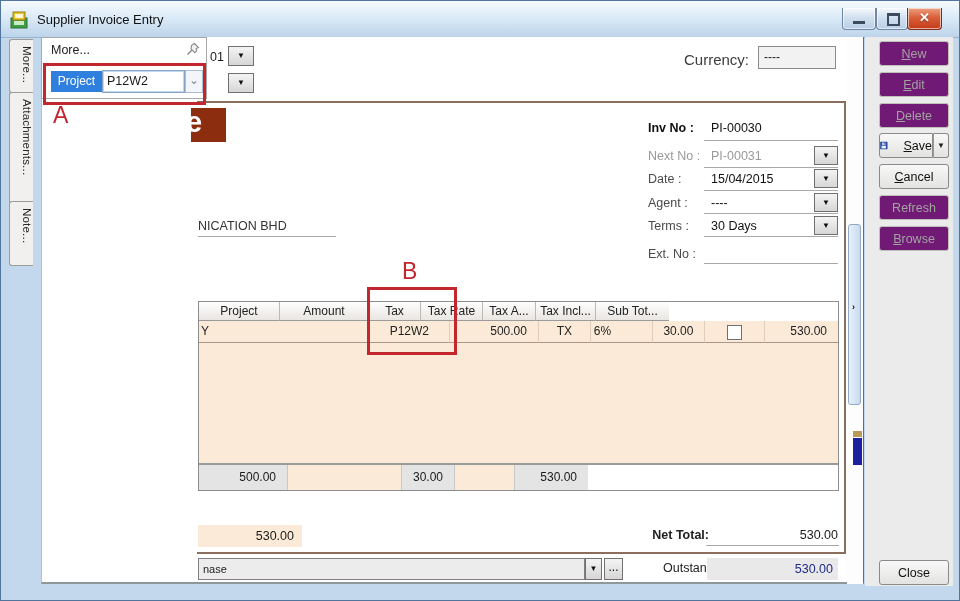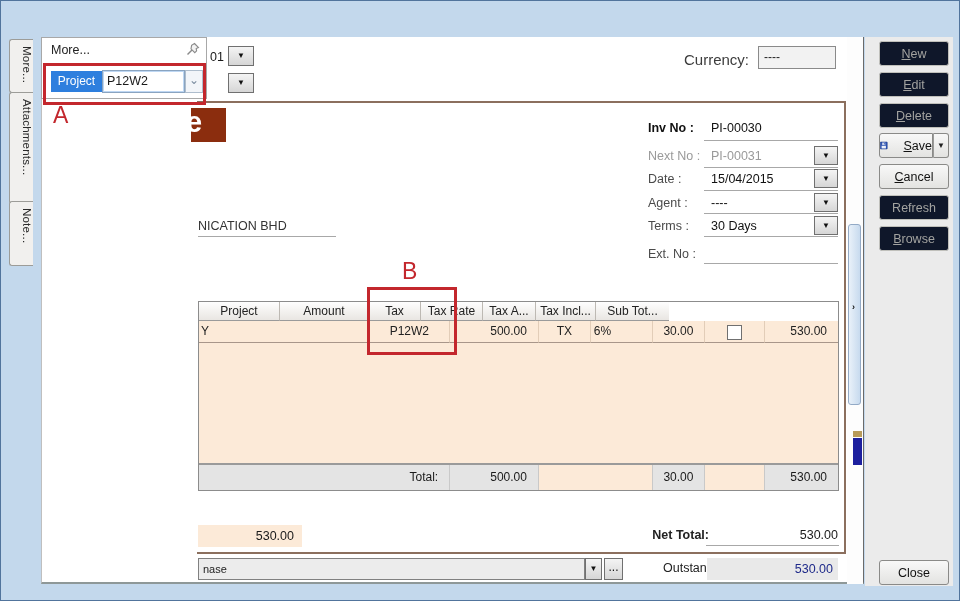--- a/index.html
+++ b/index.html
@@ -16,21 +16,21 @@
   .glyph-min{position:absolute;left:10px;top:13px;width:12px;height:3px;background:#3c4c5e;}
   .glyph-max{position:absolute;left:10px;top:5px;width:9px;height:8px;border:2px solid #3c4c5e;border-top-width:3px;background:transparent;}
   .glyph-close{position:absolute;left:0;top:2px;width:100%;text-align:center;color:#fff;font-weight:bold;font-size:13px;text-shadow:0 1px 1px rgba(0,0,0,.4);}
   
   .vtab{left:8px;width:23px;background:#f1f0ee;border:1px solid #9c9c98;border-right:none;border-radius:3px 0 0 3px;writing-mode:vertical-rl;font-size:11.5px;color:#2b2b2b;padding:6px 0 0 0;text-align:left;letter-spacing:.2px;}
   
   .main{left:40px;top:36px;width:823px;height:547px;background:#ffffff;border-left:1px solid #bfbfbf;border-right:1px solid #6a6a6a;border-bottom:2px solid #8e9898;box-sizing:border-box;}
   
   .rpanel{left:864px;top:36px;width:88px;height:549px;background:#ebebeb;}
   .btn{left:878px;width:70px;height:25px;border-radius:3px;text-align:center;line-height:24px;font-size:12.5px;box-sizing:border-box;}
-  .btn-disabled{background:#0f172a;border:1px solid #c0c0bb;color:#a3a3a0;}
+  .btn-disabled{background:#701a75;border:1px solid #c0c0bb;color:#a3a3a0;}
   .btn-enabled{background:linear-gradient(#f8f8f8,#e3e3e1);border:1px solid #8a8a88;color:#111;}
   .key{text-decoration:underline;}
   .save-main{left:878px;width:54px;}
   .save-arrow{left:932px;width:16px;border-left:1px solid #9a9a98;border-radius:0 3px 3px 0;font-size:8px;line-height:24px;color:#222;}
   .save-btnwrap{display:flex;align-items:center;justify-content:flex-end;gap:16px;height:100%;}
   
   .more-panel{left:40px;top:36px;width:166px;height:62px;background:#fff;border:1px solid #a8a8a8;box-sizing:border-box;}
   .more-title{left:50px;top:42px;font-size:12.5px;color:#222;}
   .pin{left:184px;top:40px;width:16px;height:16px;}
   .proj-label{left:50px;top:70px;width:51px;height:21px;background:#2e7fde;color:#fff;text-align:center;line-height:21px;font-size:12px;}
@@ -81,20 +81,38 @@
   .sb-thumb{left:847px;top:223px;width:13px;height:181px;background:linear-gradient(90deg,#e9f1f9,#c7daee);border:1px solid #93aac6;border-radius:3px;box-sizing:border-box;}
   .sb-arrow{left:851px;top:301px;font-size:9px;color:#111;font-weight:bold;}
   .sb-navy{left:852px;top:437px;width:9px;height:27px;background:#1c1f9e;}
   .sb-tan{left:852px;top:430px;width:9px;height:6px;background:#b89b5a;}
 </style>
 </head>
 <body>
 
 <div class="win">
 
+  <div class="abs titlebar">
+    <svg class="abs" style="left:9px;top:8px;" width="21" height="21" viewBox="0 0 21 21">
+      <rect x="1" y="9" width="16" height="10" fill="#3f9e44" stroke="#2c6e30"></rect>
+      <rect x="3" y="3" width="12" height="8" fill="#e8c32a" stroke="#9a7d14"></rect>
+      <rect x="5" y="5" width="8" height="4" fill="#fff7d8"></rect>
+      <rect x="4" y="12" width="10" height="4" fill="#c9eccb"></rect>
+    </svg>
+    <span class="abs title-text">Supplier Invoice Entry</span>
+    <div class="abs winbtn winbtn-min">
+        <span class="glyph-min"></span>
+      </div>
+    <div class="abs winbtn winbtn-max">
+        <span class="glyph-max"></span>
+      </div>
+    <div class="abs winbtn winbtn-close">
+        <span class="glyph-close">✕</span>
+      </div>
+  </div>
 
   <div class="abs vtab" style="top:38px;height:46px;">More...</div>
   <div class="abs vtab" style="top:91px;height:104px;">Attachments...</div>
   <div class="abs vtab" style="top:200px;height:57px;">Note...</div>
 
   <div class="abs main"></div>
 
   <span class="abs code-partial">01</span>
   <div class="abs dd-btn" style="left:227px;top:45px;"><span>▼</span></div>
   <div class="abs dd-btn" style="left:227px;top:72px;"><span>▼</span></div>
@@ -154,21 +172,20 @@
       <div class="dcell calign" style="width:52px;">TX</div>
       <div class="dcell" style="width:62px;padding-left:3px;">6%</div>
       <div class="dcell ralign" style="width:53px;">30.00</div>
       <div class="dcell" style="width:60px;">
           <div class="checkbox"></div>
         </div>
       <div class="dcell ralign" style="width:73px;border-right:none;">530.00</div>
     </div>
     <div class="filler"></div>
     <div class="grow trow">
-      <div class="tcell tgray ralign" style="width:252px;">Total:</div>
       <div class="tcell tgray ralign" style="width:89px;">500.00</div>
       <div class="tcell tpeach" style="width:114px;"></div>
       <div class="tcell tgray ralign" style="width:53px;">30.00</div>
       <div class="tcell tpeach" style="width:60px;"></div>
       <div class="tcell tgray ralign" style="width:73px;border-right:none;">530.00</div>
     </div>
   </div>
 
   <div class="abs paid-cell">530.00</div>
   <span class="abs nt-label">Net Total:</span>

